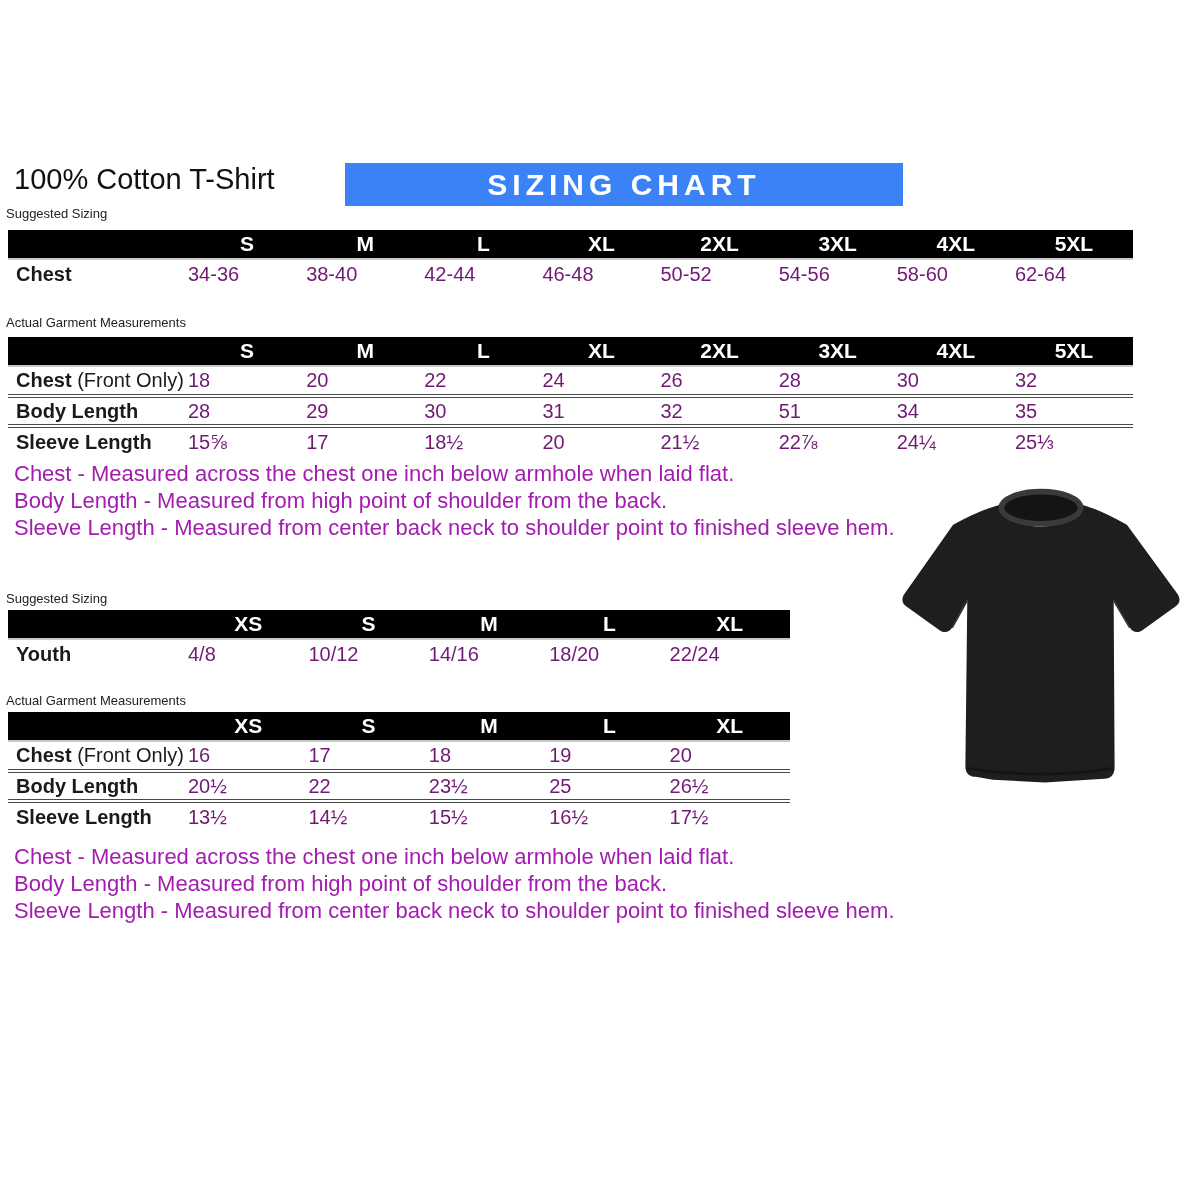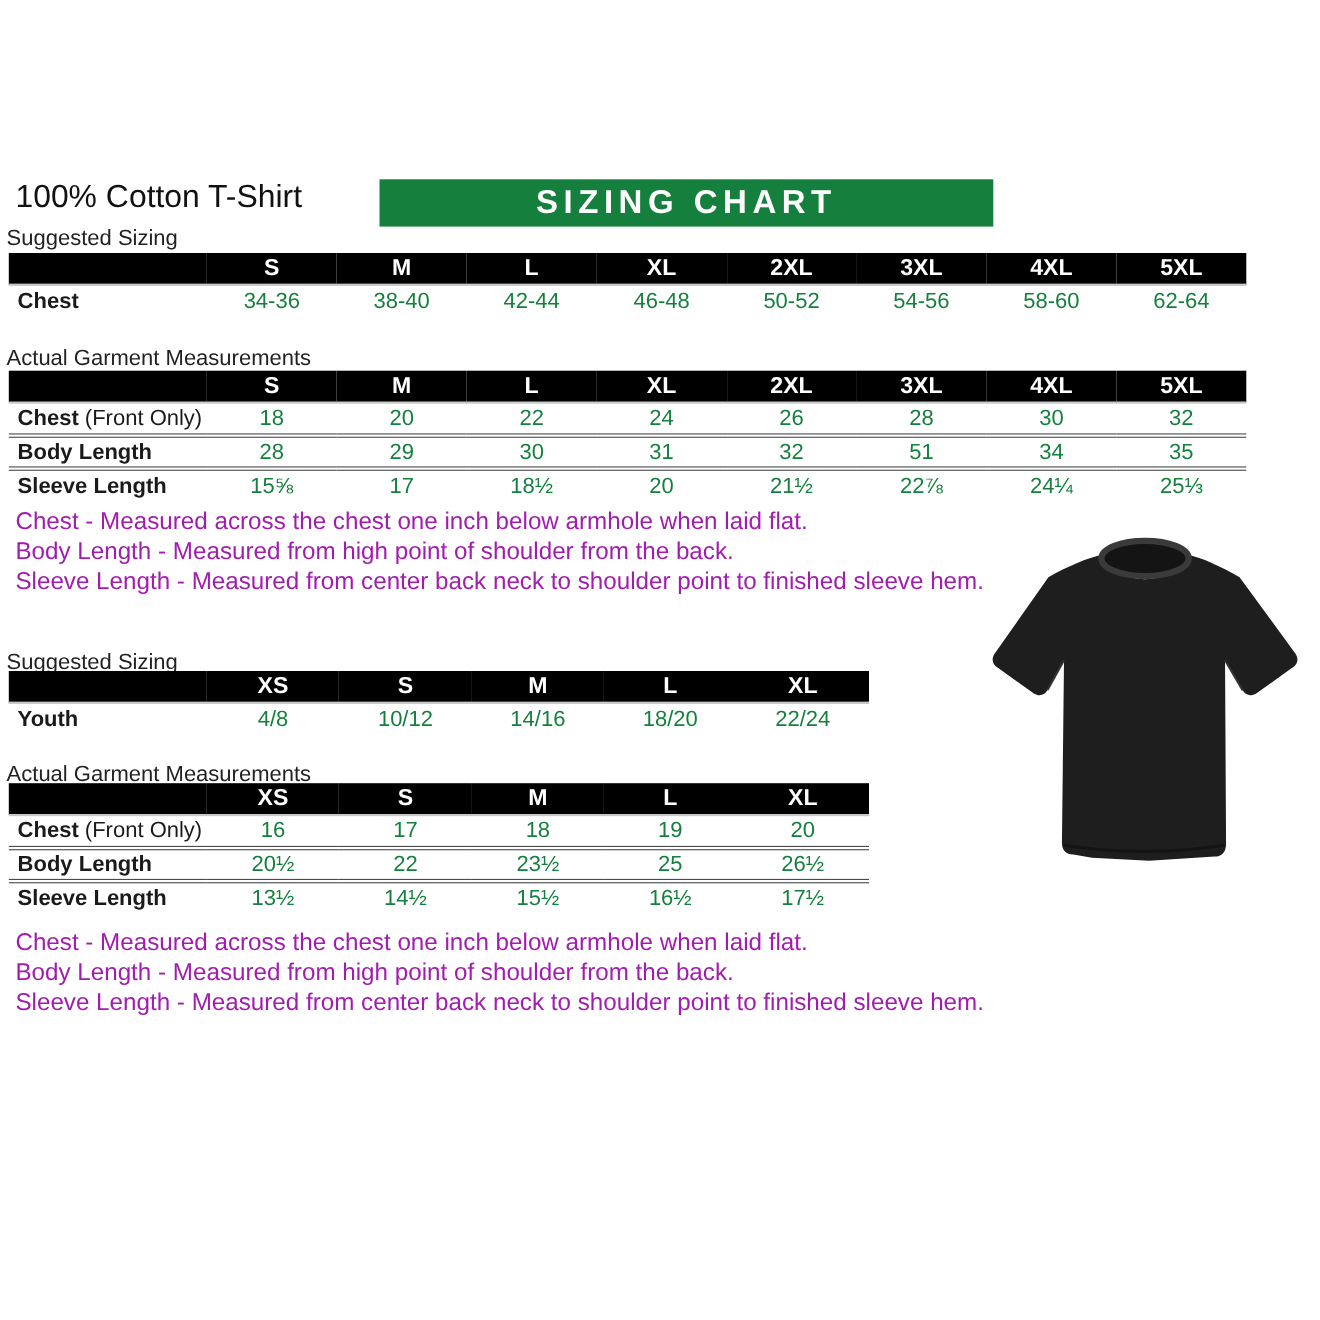--- a/index.html
+++ b/index.html
@@ -3,46 +3,46 @@
 <meta charset="utf-8">
 <style>
   html,body{margin:0;padding:0;background:#ffffff;}
   #canvas{
     position:relative;width:1200px;height:944px;background:#ffffff;
     font-family:"Liberation Sans", sans-serif;color:#1a1a1a;overflow:hidden;
   }
   .abs{position:absolute;}
   .page-title{left:14px;top:163px;font-size:29px;font-weight:500;color:#111;}
   .banner{
-    left:345px;top:163px;width:558px;height:43px;background:#15803d;
+    left:345px;top:163px;width:558px;height:43px;background:#3b82f6;
     display:flex;align-items:center;justify-content:center;
     color:#fff;font-weight:bold;font-size:30px;letter-spacing:5px;
   }
-  .section-label{font-size:20px;color:#222;}
+  .section-label{font-size:13px;color:#222;}
   .lbl-adult-suggested{left:6px;top:206px;}
   .lbl-adult-actual{left:6px;top:315px;}
   .lbl-youth-suggested{left:6px;top:591px;}
   .lbl-youth-actual{left:6px;top:693px;}
 
   table.size-table{border-collapse:collapse;table-layout:fixed;}
   .tbl-adult-suggested{left:8px;top:230px;width:1125px;}
   .tbl-adult-actual{left:8px;top:337px;width:1125px;}
   .tbl-youth-suggested{left:8px;top:610px;width:782px;}
   .tbl-youth-actual{left:8px;top:712px;width:782px;}
 
   table.size-table thead th{
     background:#000;color:#fff;font-weight:bold;text-align:center;
     height:28px;font-size:21px;padding:0;border-bottom:2px solid #c9c9c9;
   }
   table.size-table tbody tr{height:30px;}
   table.size-table tbody th{
     text-align:left;font-weight:bold;font-size:20px;padding:0 0 0 8px;color:#1a1a1a;white-space:nowrap;
   }
   table.size-table tbody th .suffix{font-weight:normal;}
-  table.size-table tbody td{text-align:center;font-size:20px;color:#15803d;padding:0;}
+  table.size-table tbody td{text-align:left;font-size:20px;color:#701a75;padding:0;}
   table.measure-table tbody tr:not(:last-child){border-bottom:4px double #4a4a4a;}
 
   .notes{font-size:22px;color:#a21caf;}
   .notes .note-line{line-height:27px;}
   .notes-adult{left:14px;top:460px;}
   .notes-youth{left:14px;top:843px;}
 
   .youth-title{left:4px;top:548px;font-size:28px;font-weight:bold;color:#111;}
 
   .tshirt-wrap{left:885px;top:468px;width:310px;height:340px;}

